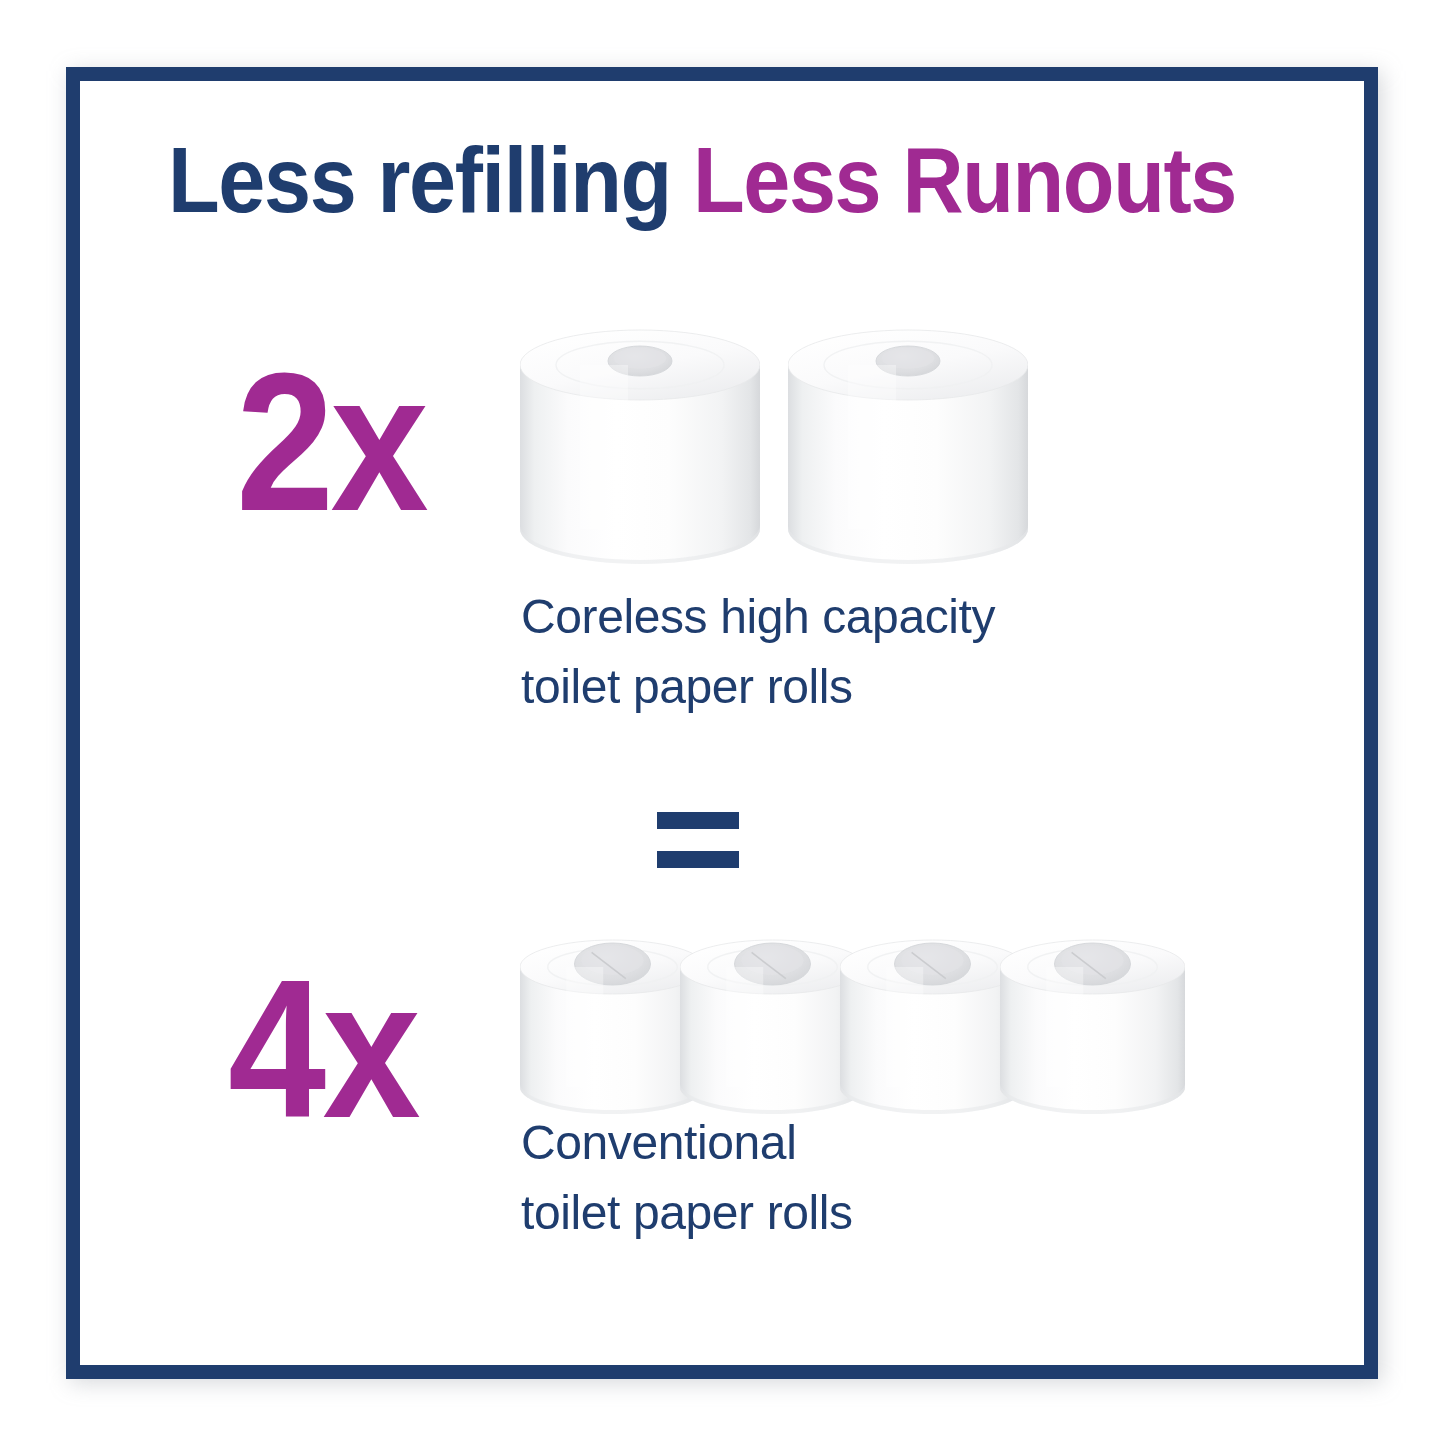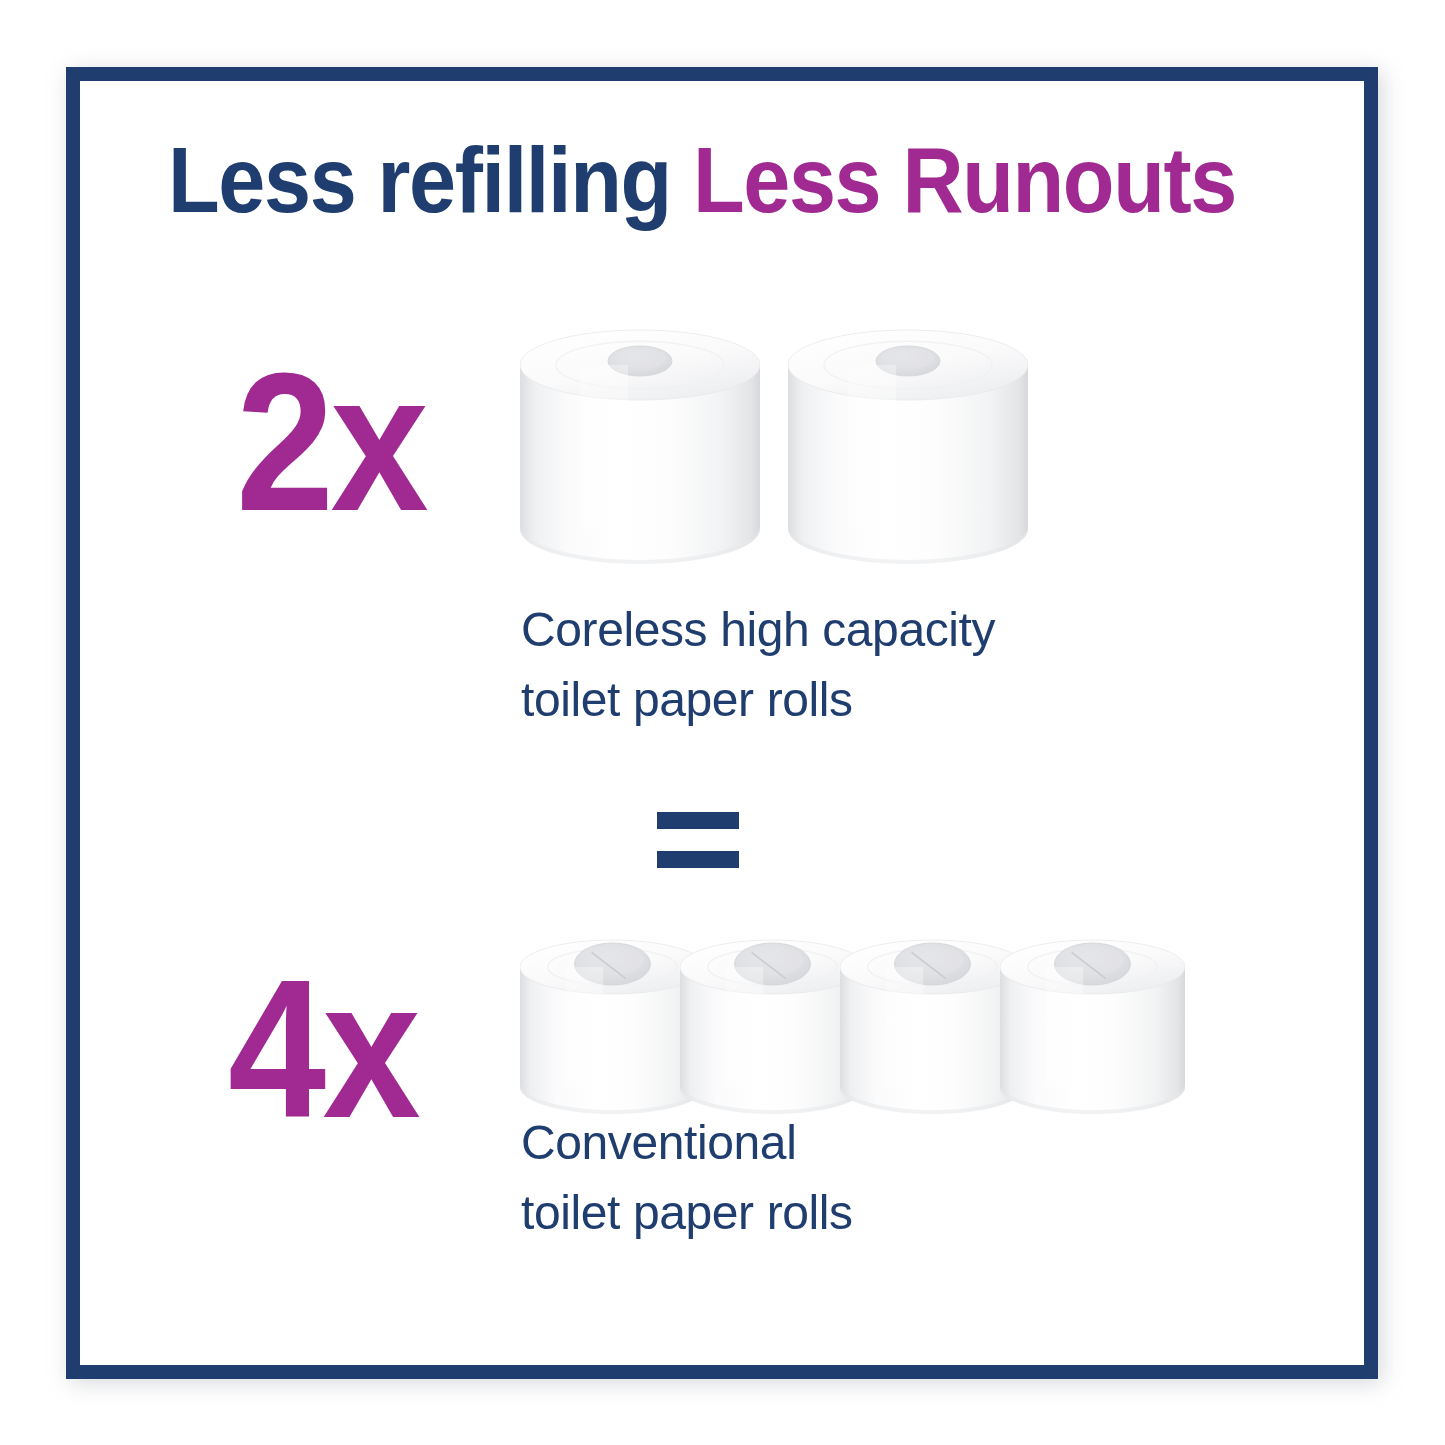--- a/index.html
+++ b/index.html
@@ -71,21 +71,21 @@
   
   .caption {
     position: absolute;
     color: #1f3d6e;
     font-size: 48px;
     line-height: 70px;
     font-weight: 400;
     letter-spacing: -0.4px;
     white-space: pre-line;
   }
-  #caption-top { left: 521px; top: 595px; }
+  #caption-top { left: 521px; top: 582px; }
   #caption-bottom { left: 521px; top: 1108px; }
 
   
   #equals {
     position: absolute;
     left: 657px;
     top: 812px;
     width: 82px;
     height: 56px;
   }

